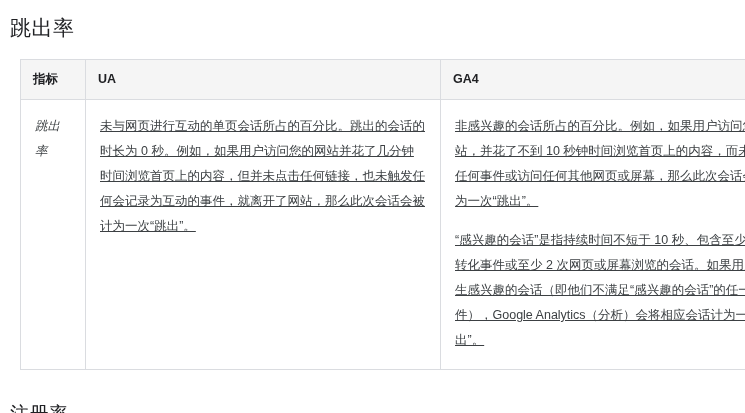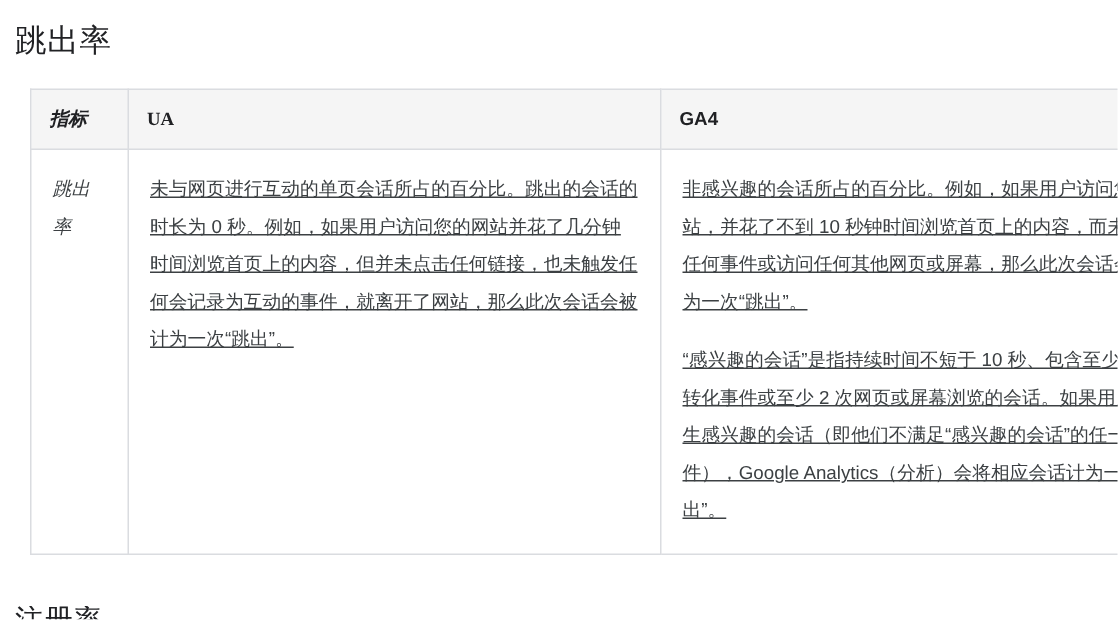--- a/index.html
+++ b/index.html
@@ -41,22 +41,22 @@
     text-align: left;
   }
   table.metric-table thead th {
     background: #f5f5f5;
     font-weight: 700;
     font-size: 12.5px;
     color: #202124;
     padding: 10px 12px;
     line-height: 1.5;
   }
-  th.col-metric { width: 40px; font-style: italic; }
-  th.col-ua { width: 330px; font-family: Liberation Serif, serif; }
+  th.col-metric { width: 40px; }
+  th.col-ua { width: 330px; }
   th.col-ga4 { width: 333px; }
 
   table.metric-table tbody td {
     padding: 14px 14px 16px 14px;
     font-size: 12.5px;
     line-height: 2.0;
     color: #3c4043;
   }
   td.row-label {
     font-style: italic;

